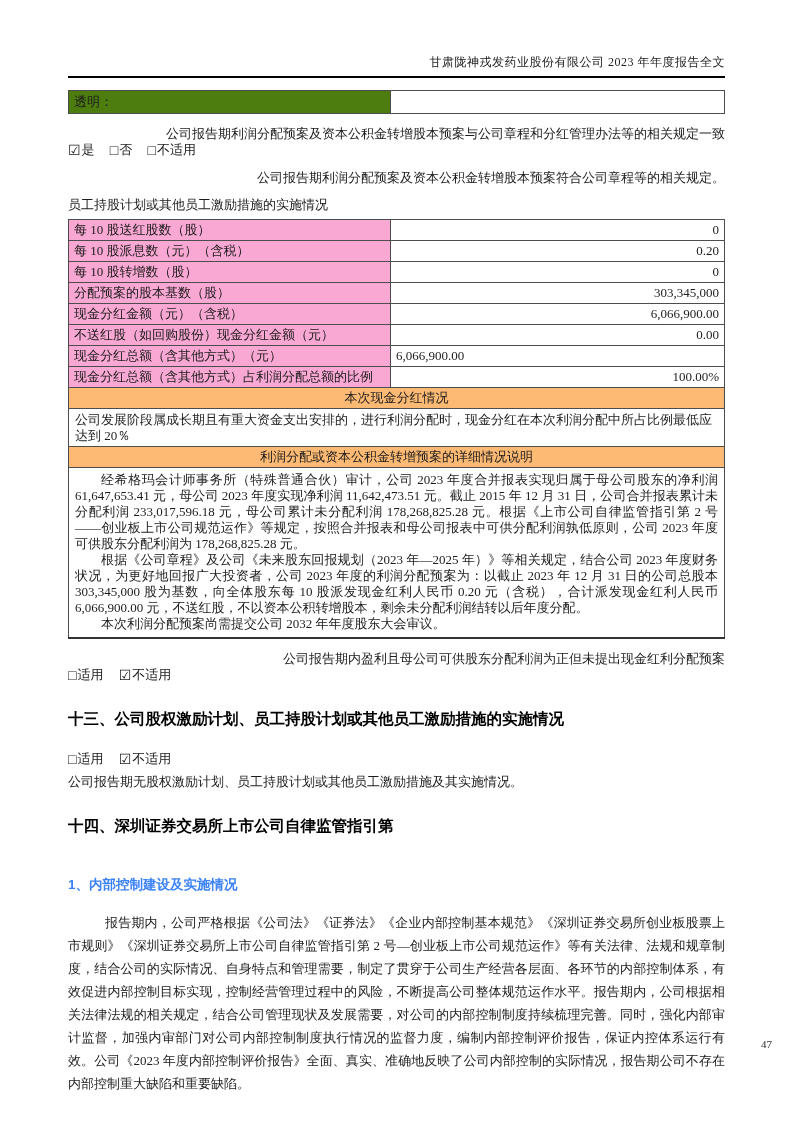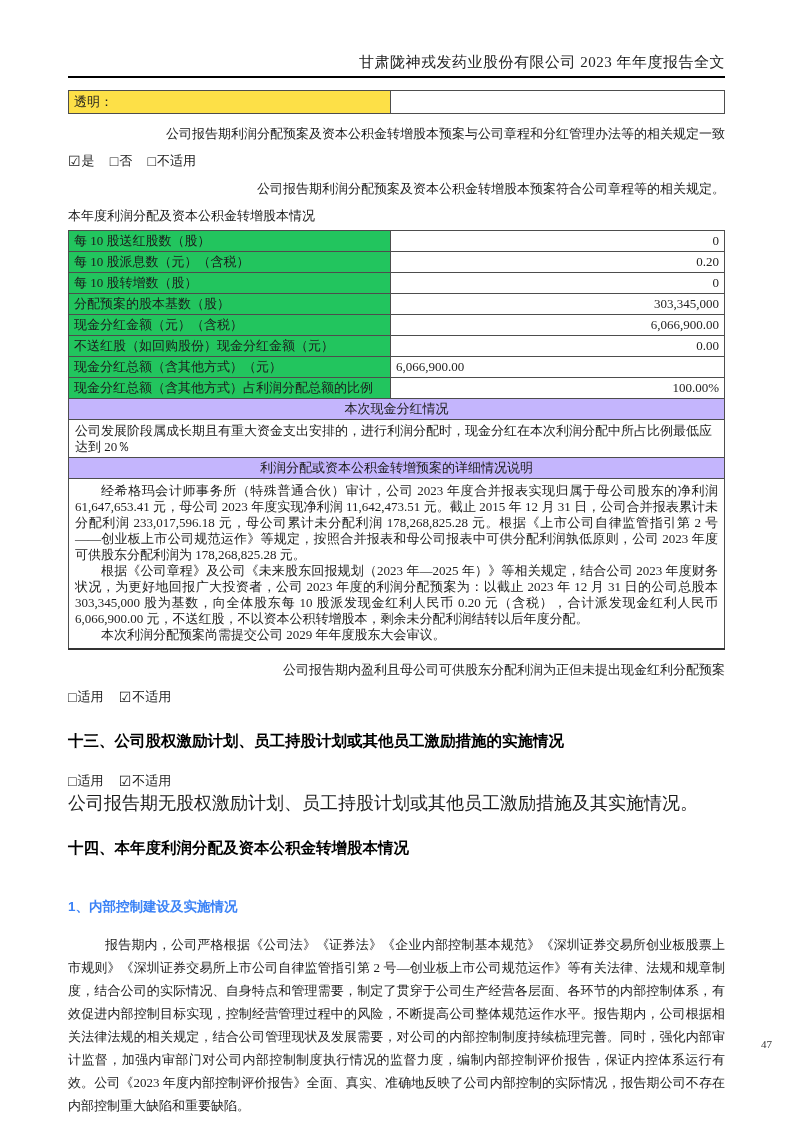--- a/index.html
+++ b/index.html
@@ -8,69 +8,69 @@
     position:relative;
     width:793px; height:1122px;
     background:#ffffff;
     font-family:"Liberation Serif","DejaVu Serif",serif;
     color:#1c1c1c;
     overflow:hidden;
   }
   .content { padding:55px 68px 0 68px; }
 
   .hdr-title {
-    font-size:15px; text-align:right; line-height:14px;
+    font-size:12px; text-align:right; line-height:14px;
     letter-spacing:0.5px; color:#222;
   }
   .hdr-rule { border-top:2px solid #000; margin-top:7px; }
 
   
   .carry-table {
     width:657px; border-collapse:collapse; table-layout:fixed;
     margin-top:12px;
   }
   .carry-table td {
     border:1px solid #4d4d4d; font-size:13px; padding:2px 5px; height:21px;
   }
-  .carry-lbl { background:#fde047; width:322px; }
+  .carry-lbl { background:#4d7c0f; width:322px; }
 
   p.body-line { font-size:13px; line-height:16px; margin-top:12px;text-align:right; }
   p.caption-line { font-size:13px; line-height:16px; margin-top:11px; }
 
-  .cb-line { margin-top:11px; font-size:13px; line-height:16px; }
+  .cb-line { font-size:13px; line-height:16px; }
   .cb-item { margin-right:12px; }
   .cb-box { font-size:14px; margin-right:1px; position:relative; top:0.5px; }
 
   .dist-table {
     width:657px; border-collapse:collapse; table-layout:fixed;
     margin-top:6px; border-bottom:2px solid #333;
   }
   .dist-table td {
     border:1px solid #4d4d4d; font-size:13px; padding:2px 5px;
     line-height:16px; height:21px; vertical-align:middle;
   }
-  .dist-table td.lbl { background:#22c55e; width:322px; }
+  .dist-table td.lbl { background:#f9a8d4; width:322px; }
   .dist-table td.val { text-align:right; }
   .dist-table td.val.left { text-align:left; }
-  .dist-table td.merged { background:#c4b5fd; text-align:center; }
+  .dist-table td.merged { background:#fdba74; text-align:center; }
   .dist-table td.desc { line-height:15.5px; padding:3px 6px; }
   .dist-table td.detail { padding:4px 6px 5px 6px; line-height:16px; }
   .dist-table td.detail p { text-indent:2em; text-align:justify; }
 
   h2.sec-title {
     font-family:"Liberation Sans","DejaVu Sans",sans-serif;
     font-size:15.5px; font-weight:bold; color:#000;
     margin-top:26px; line-height:20px;
   }
   h3.sub-title {
     font-family:"Liberation Sans","DejaVu Sans",sans-serif;
     font-size:13.5px; font-weight:bold; color:#3b82f6;
     margin-top:40px; line-height:18px;
   }
-  p.note-line { font-size:18px; line-height:17px; margin-top:6px; }
+  p.note-line { font-size:13px; line-height:17px; margin-top:6px; }
   .gap-lg { margin-top:22px; }
 
   p.long-par {
     font-size:13px; line-height:23px; margin-top:17px;
     text-align:justify; text-indent:37px;
   }
 
   .page-num {
     position:absolute; top:1038px; right:21px;
     font-size:11px; color:#333;
@@ -97,21 +97,21 @@
     <p class="body-line">公司报告期利润分配预案及资本公积金转增股本预案与公司章程和分红管理办法等的相关规定一致</p>
 
     <div class="cb-line">
       <span class="cb-item"><span class="cb-box">☑</span><span>是</span></span>
       <span class="cb-item"><span class="cb-box">□</span><span>否</span></span>
       <span class="cb-item"><span class="cb-box">□</span><span>不适用</span></span>
     </div>
 
     <p class="body-line">公司报告期利润分配预案及资本公积金转增股本预案符合公司章程等的相关规定。</p>
 
-    <p class="caption-line">本年度利润分配及资本公积金转增股本情况</p>
+    <p class="caption-line">员工持股计划或其他员工激励措施的实施情况</p>
 
     <table class="dist-table">
       <tbody>
           <tr>
         <td class="lbl">每 10 股送红股数（股）</td>
         <td class="val">0</td>
       </tr>
       <tr>
         <td class="lbl">每 10 股派息数（元）（含税）</td>
         <td class="val">0.20</td>
@@ -146,21 +146,21 @@
       <tr>
         <td class="desc" colspan="2">公司发展阶段属成长期且有重大资金支出安排的，进行利润分配时，现金分红在本次利润分配中所占比例最低应达到 20％</td>
       </tr>
       <tr>
         <td class="merged" colspan="2">利润分配或资本公积金转增预案的详细情况说明</td>
       </tr>
       <tr>
         <td class="detail" colspan="2">
           <p>经希格玛会计师事务所（特殊普通合伙）审计，公司 2023 年度合并报表实现归属于母公司股东的净利润 61,647,653.41 元，母公司 2023 年度实现净利润 11,642,473.51 元。截止 2015 年 12 月 31 日，公司合并报表累计未分配利润 233,017,596.18 元，母公司累计未分配利润 178,268,825.28 元。根据《上市公司自律监管指引第 2 号——创业板上市公司规范运作》等规定，按照合并报表和母公司报表中可供分配利润孰低原则，公司 2023 年度可供股东分配利润为 178,268,825.28 元。</p>
           <p>根据《公司章程》及公司《未来股东回报规划（2023 年—2025 年）》等相关规定，结合公司 2023 年度财务状况，为更好地回报广大投资者，公司 2023 年度的利润分配预案为：以截止 2023 年 12 月 31 日的公司总股本 303,345,000 股为基数，向全体股东每 10 股派发现金红利人民币 0.20 元（含税），合计派发现金红利人民币 6,066,900.00 元，不送红股，不以资本公积转增股本，剩余未分配利润结转以后年度分配。</p>
-          <p>本次利润分配预案尚需提交公司 2029 年年度股东大会审议。</p>
+          <p>本次利润分配预案尚需提交公司 2032 年年度股东大会审议。</p>
         </td>
       </tr>
     </tbody>
       </table>
 
     <p class="body-line">公司报告期内盈利且母公司可供股东分配利润为正但未提出现金红利分配预案</p>
 
     <div class="cb-line">
       <span class="cb-item"><span class="cb-box">□</span><span>适用</span></span>
       <span class="cb-item"><span class="cb-box">☑</span><span>不适用</span></span>
@@ -168,21 +168,21 @@
 
     <h2 class="sec-title">十三、公司股权激励计划、员工持股计划或其他员工激励措施的实施情况</h2>
 
     <div class="cb-line gap-lg">
       <span class="cb-item"><span class="cb-box">□</span><span>适用</span></span>
       <span class="cb-item"><span class="cb-box">☑</span><span>不适用</span></span>
     </div>
 
     <p class="note-line">公司报告期无股权激励计划、员工持股计划或其他员工激励措施及其实施情况。</p>
 
-    <h2 class="sec-title">十四、本年度利润分配及资本公积金转增股本情况</h2>
+    <h2 class="sec-title">十四、深圳证券交易所上市公司自律监管指引第</h2>
 
     <h3 class="sub-title">1、内部控制建设及实施情况</h3>
 
     <p class="long-par">报告期内，公司严格根据《公司法》《证券法》《企业内部控制基本规范》《深圳证券交易所创业板股票上市规则》《深圳证券交易所上市公司自律监管指引第 2 号—创业板上市公司规范运作》等有关法律、法规和规章制度，结合公司的实际情况、自身特点和管理需要，制定了贯穿于公司生产经营各层面、各环节的内部控制体系，有效促进内部控制目标实现，控制经营管理过程中的风险，不断提高公司整体规范运作水平。报告期内，公司根据相关法律法规的相关规定，结合公司管理现状及发展需要，对公司的内部控制制度持续梳理完善。同时，强化内部审计监督，加强内审部门对公司内部控制制度执行情况的监督力度，编制内部控制评价报告，保证内控体系运行有效。公司《2023 年度内部控制评价报告》全面、真实、准确地反映了公司内部控制的实际情况，报告期公司不存在内部控制重大缺陷和重要缺陷。</p>
 
   </div>
 
   <div class="page-num">47</div>
 </div>
 

